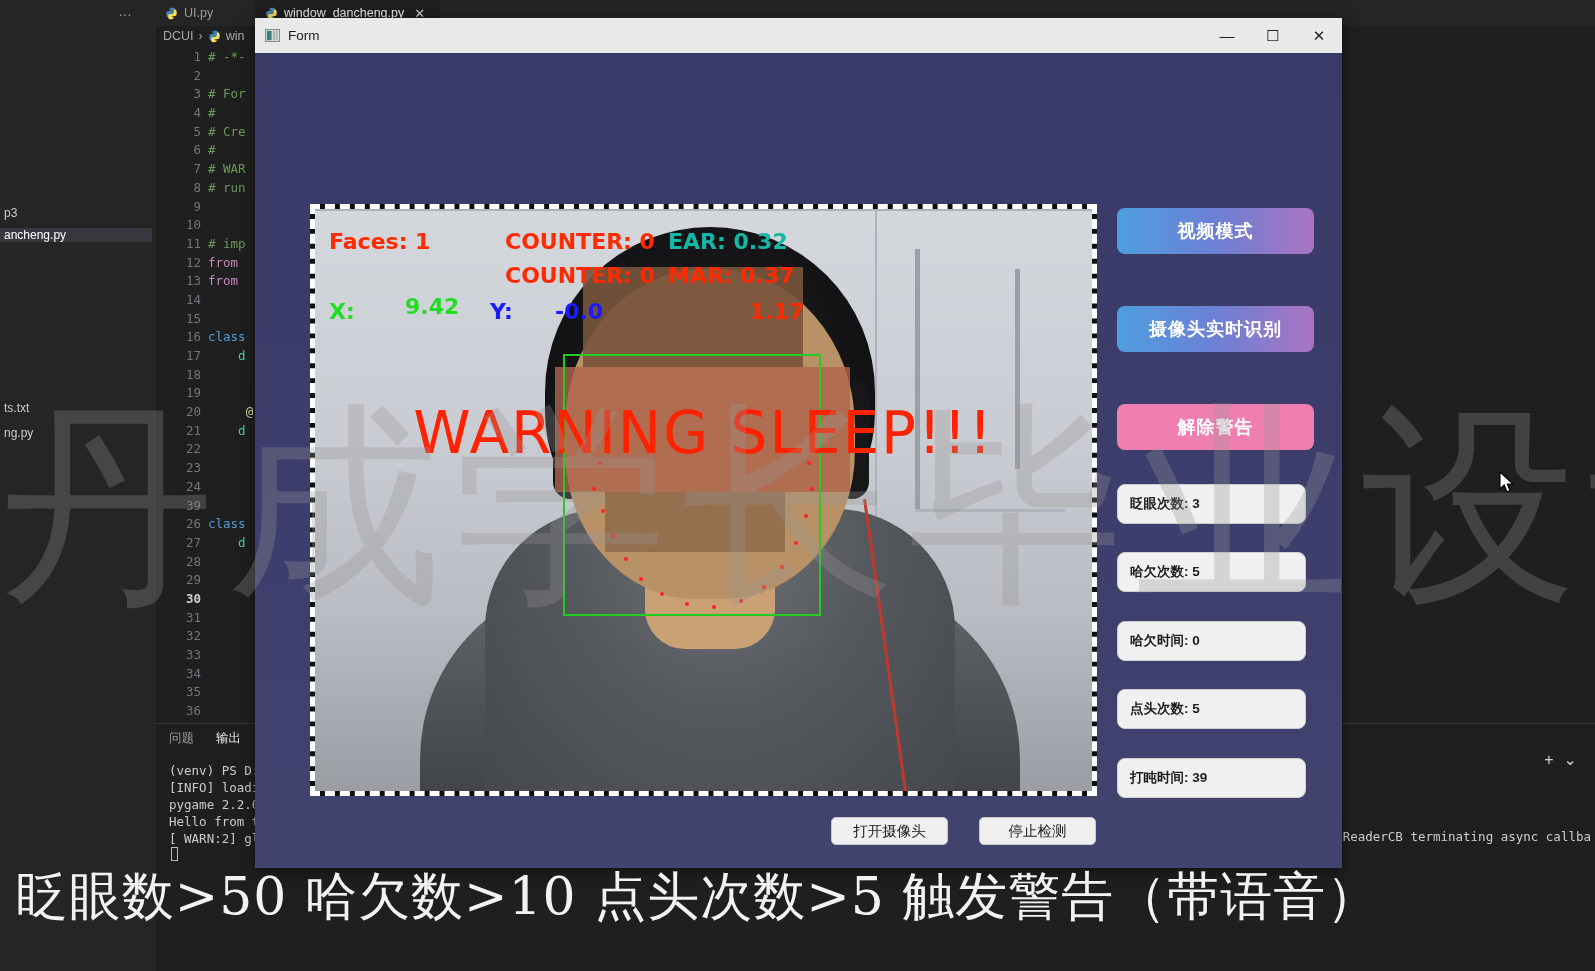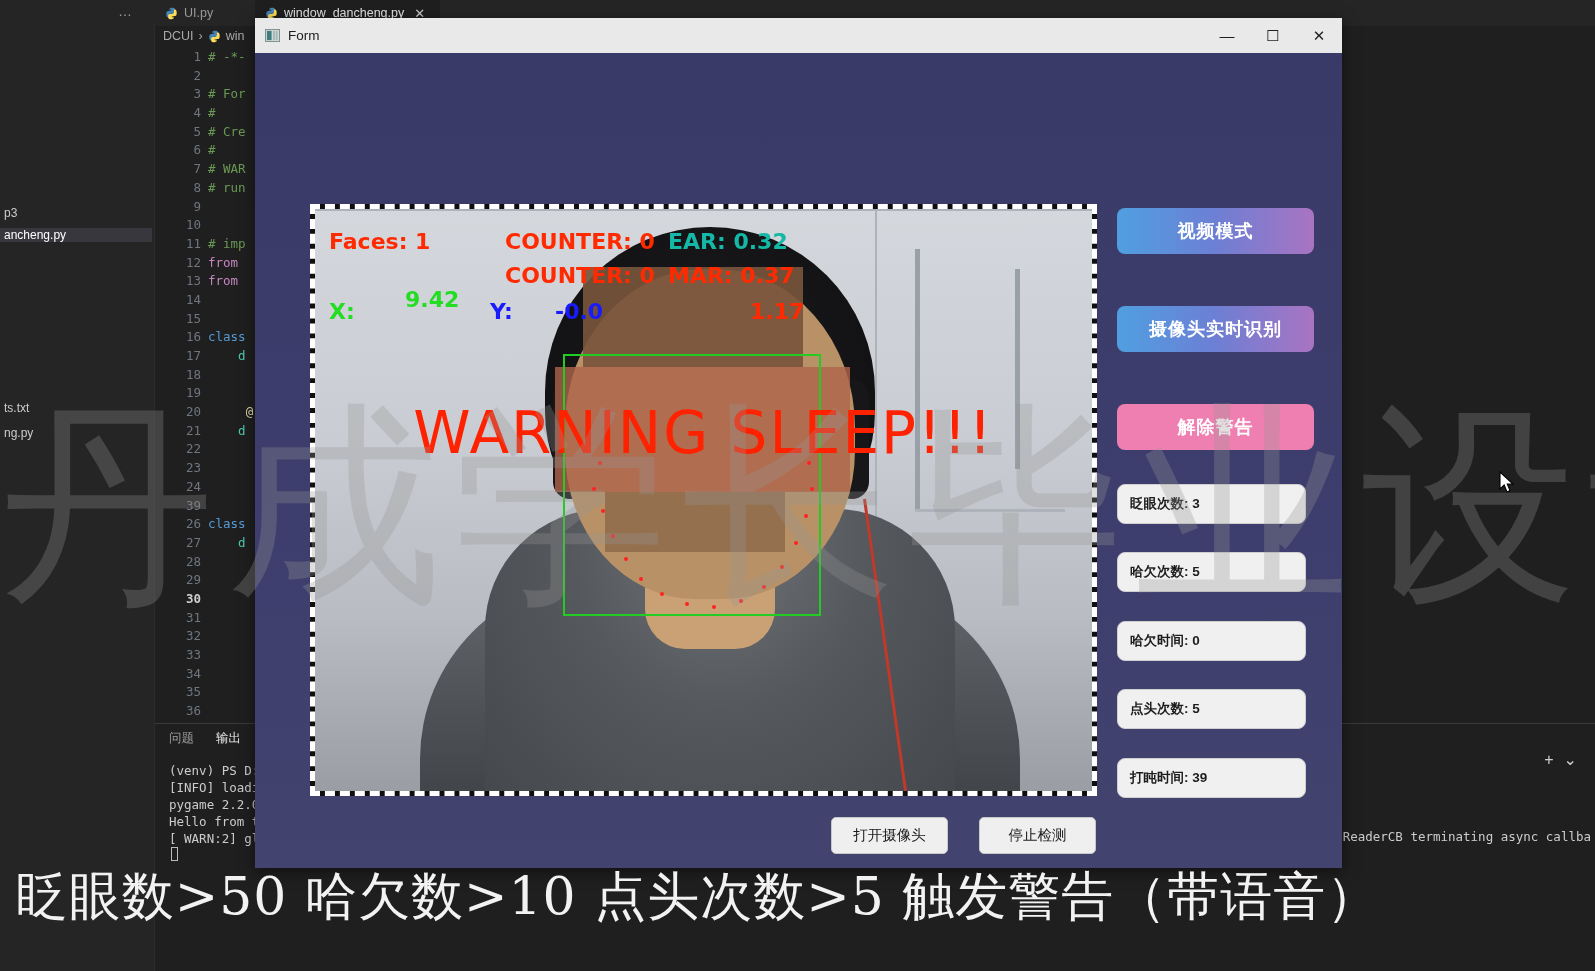--- a/index.html
+++ b/index.html
@@ -181,21 +181,21 @@
   .landmark { position: absolute; width: 4px; height: 4px; background: #ff2222; border-radius: 50%; }
 
   .ov { position: absolute; font-family: "DejaVu Sans", sans-serif; font-weight: bold;
         white-space: pre; }
   #ov-faces   { left: 14px;  top: 20px; color: #ff2a00; font-size: 22px; }
   #ov-counter1{ left: 190px; top: 20px; color: #ff2a00; font-size: 22px; }
   #ov-ear     { left: 353px; top: 20px; color: #14b8a6; font-size: 22px; }
   #ov-counter2{ left: 190px; top: 54px; color: #ff2a00; font-size: 22px; }
   #ov-mar     { left: 353px; top: 54px; color: #ff2a00; font-size: 22px; }
   #ov-x-l     { left: 14px;  top: 90px; color: #22dd22; font-size: 22px; }
-  #ov-x-v     { left: 90px;  top: 78px; color: #22dd22; font-size: 22px; }
+  #ov-x-v     { left: 90px;  top: 85px; color: #22dd22; font-size: 22px; }
   #ov-y-l     { left: 175px; top: 90px; color: #1a1aff; font-size: 22px; }
   #ov-y-v     { left: 240px; top: 90px; color: #1a1aff; font-size: 22px; }
   #ov-z-v     { left: 435px; top: 90px; color: #ff2a00; font-size: 22px; }
   #ov-warning {
     left: 50%; top: 190px; transform: translateX(-50%);
     color: #ff2200; font-size: 58px; letter-spacing: 2px;
     font-family: "DejaVu Sans", sans-serif; font-weight: normal;
   }
 
   
@@ -218,21 +218,21 @@
     display: flex; align-items: center; padding-left: 12px;
     font-size: 13.5px; color: #1c1c1c; font-weight: bold;
   }
   #stat-0 { top: 431px; }
   #stat-1 { top: 499px; }
   #stat-2 { top: 568px; }
   #stat-3 { top: 636px; }
   #stat-4 { top: 705px; }
 
   .bottom-btn {
-    position: absolute; top: 764px; width: 117px; height: 37px;
+    position: absolute; top: 764px; width: 117px; height: 28px;
     background: #efefef; border: 1px solid #c8c8c8; border-radius: 5px;
     color: #1b1b1b; font-size: 14.5px;
     display: flex; align-items: center; justify-content: center;
   }
   #btn-open-cam { left: 576px; }
   #btn-stop { left: 724px; }
 
   
   #cursor-arrow { position: absolute; left: 1244px; top: 418px; width: 16px; height: 24px; }
 

